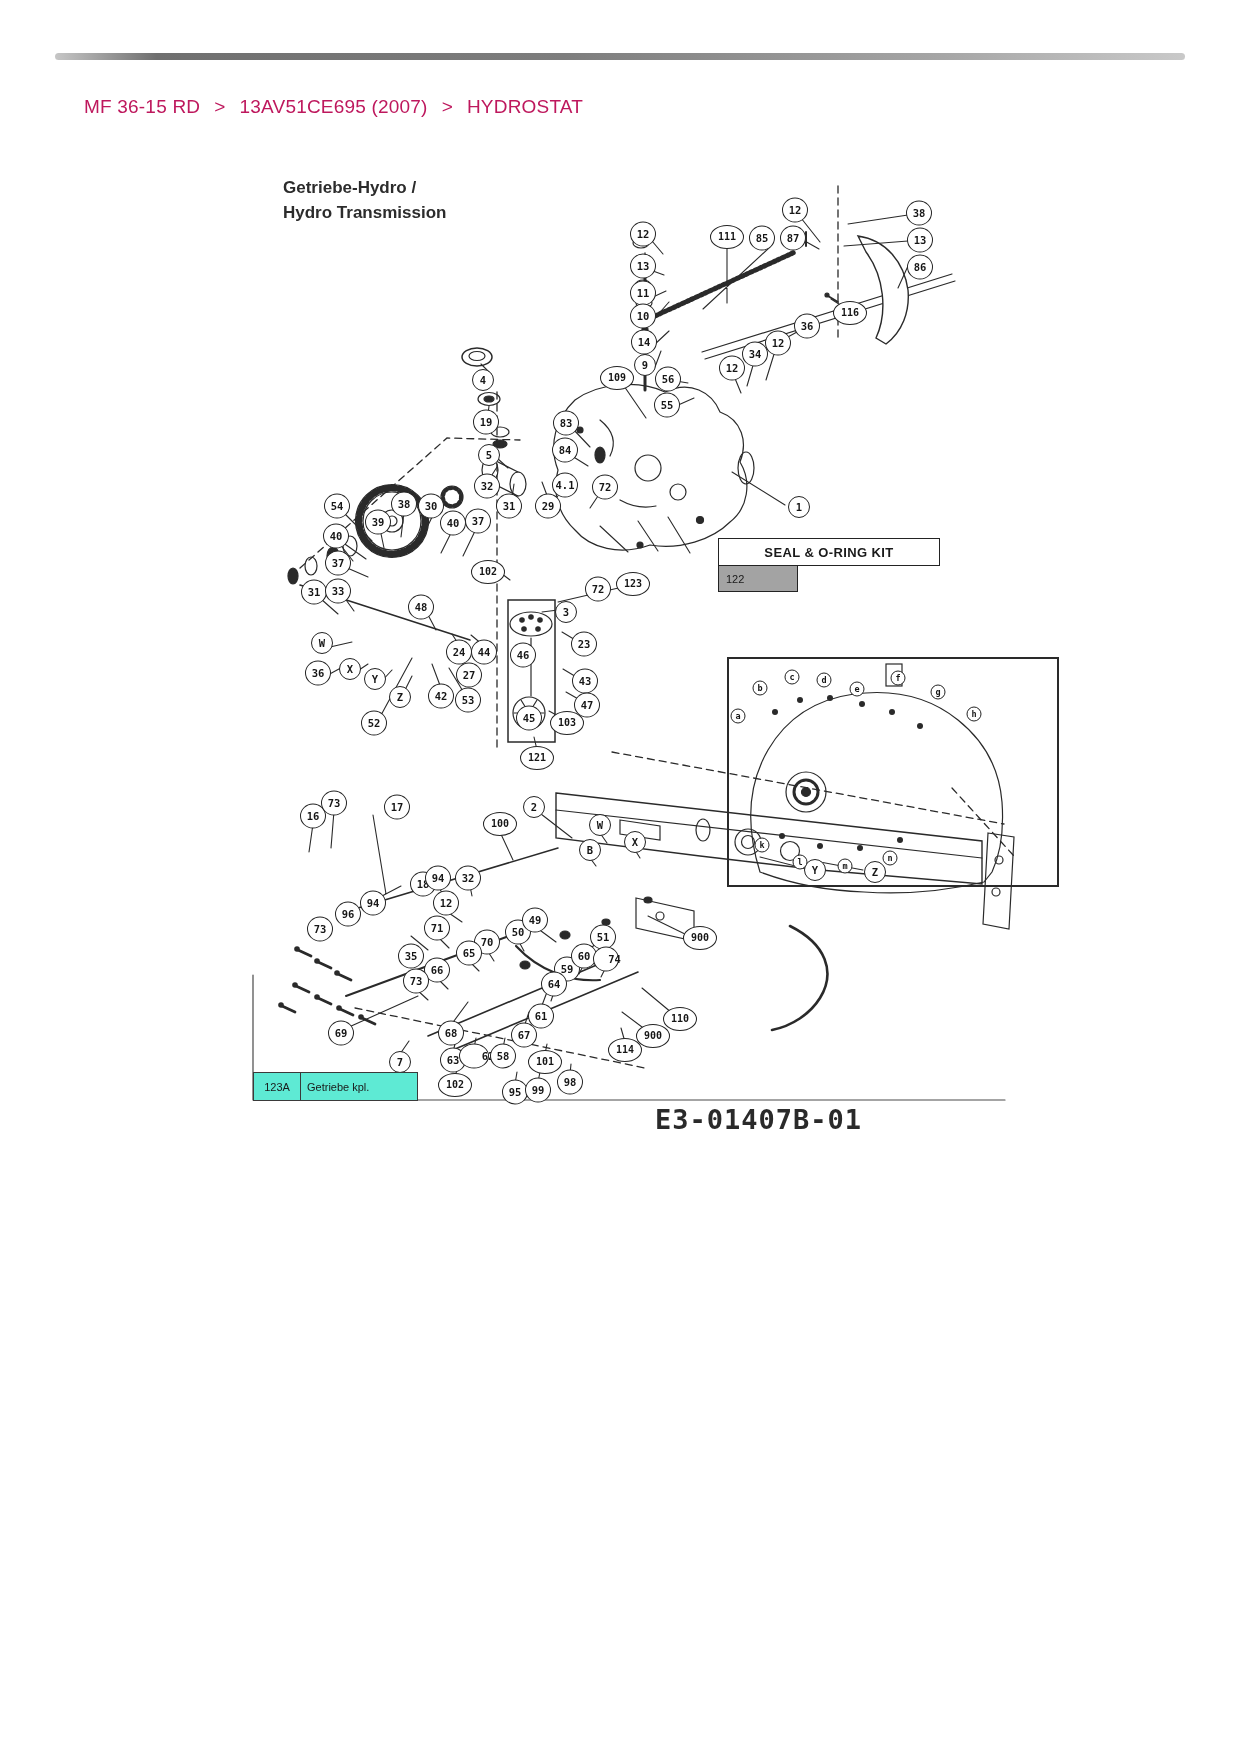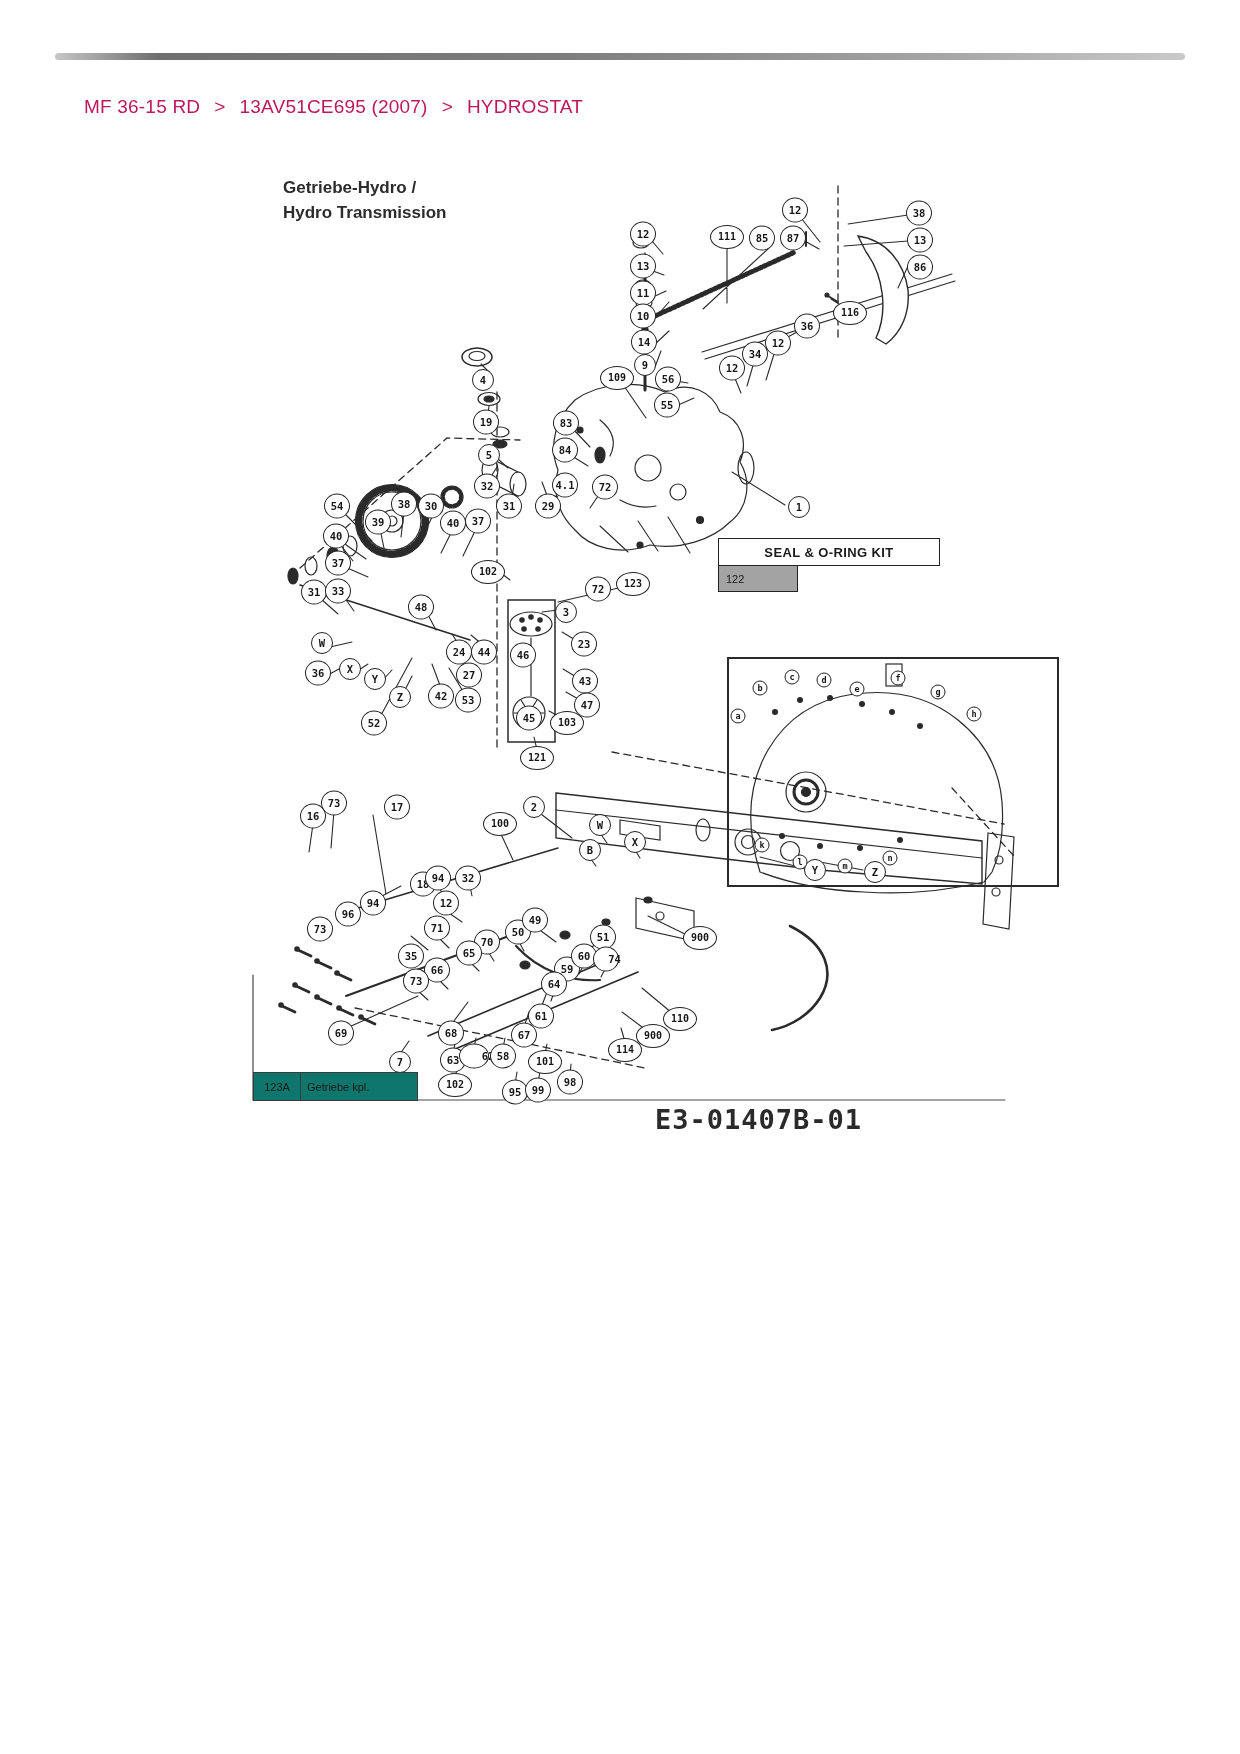--- a/index.html
+++ b/index.html
@@ -20,21 +20,21 @@
   .c2{width:26px;height:25px;}
   .c3{width:34px;height:24px;font-size:10px;}
   .cm{width:15px;height:15px;border-width:1px;font-size:8.5px;font-weight:700;}
   #seal-kit{position:absolute;left:718px;top:538px;}
   #seal-kit .hd{width:222px;height:28px;border:1.8px solid #232323;box-sizing:border-box;display:flex;
         align-items:center;justify-content:center;font-size:13px;font-weight:700;letter-spacing:.4px;background:#fff;}
   #seal-kit .cell{width:80px;height:26px;border:1.8px solid #232323;border-top:none;box-sizing:border-box;
         display:flex;align-items:center;padding-left:7px;font-size:11px;background:#a3a3a3;}
   #footer-table{position:absolute;left:253px;top:1072px;display:flex;}
   #footer-table div{border:1.2px solid #3a3a3a;box-sizing:border-box;height:29px;display:flex;align-items:center;
-        padding:0 6px;font-size:11px;background:#0f766e;}
+        padding:0 6px;font-size:11px;background:#5eead4;}
   #footer-table .ref{width:47px;justify-content:center;border-right:none;}
   #footer-table .lbl{width:118px;}
   #drawing-number{position:absolute;left:655px;top:1104px;font-family:"DejaVu Sans Mono",monospace;
         font-weight:700;font-size:27px;letter-spacing:1px;color:#2a2a2a;}
 </style>
 </head>
 <body>
 
 <div id="page">
 

